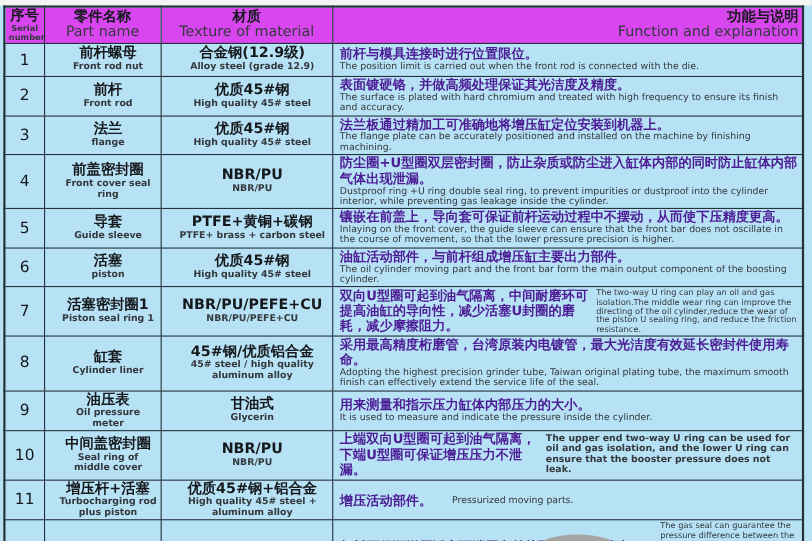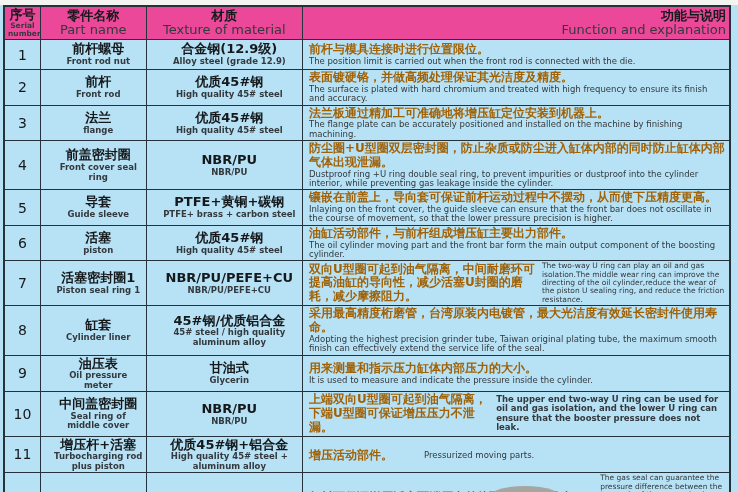--- a/index.html
+++ b/index.html
@@ -16,44 +16,44 @@
     border-collapse:collapse; table-layout:fixed;
     border:2px solid #26323b;
   }
   .spec th, .spec td {
     border:1px solid #26323b;
     background:#b7e1f5;
     padding:1px 3px;
     vertical-align:middle;
     overflow:hidden;
   }
-  .spec th { background:#ec4899; height:26px; }
+  .spec th { background:#d946ef; height:26px; }
   .col-serial { width:36px; }
   .col-part   { width:105px; }
   .col-mat    { width:155px; }
   .col-func   { width:424px; }
 
   .hzh { font-size:13px; font-weight:700; color:#15191c; line-height:1.1; }
   .hen { font-size:13px; font-weight:400; color:#33393d; line-height:1.05; }
   .th-center { text-align:center; }
   .th-left   { text-align:right; padding-left:7px; }
   .hen-serial { font-size:7.5px;font-weight:bold; }
 
   td.serial { text-align:center; font-size:14px; color:#15191c; }
 
   td.part, td.mat { text-align:center;padding-left:13px; }
   .zh { font-size:13px; font-weight:700; color:#15191c; line-height:1.15; }
   .en { font-size:8.5px; font-weight:700; color:#33393d; line-height:1.1; }
 
   td.func { text-align:left; padding-left:6px; padding-right:4px; }
-  .fzh { font-size:12px; font-weight:700; color:#a16207; line-height:1.15; }
+  .fzh { font-size:12px; font-weight:700; color:#4c1d95; line-height:1.15; }
   .fen { font-size:8.5px; color:#33393d; line-height:1.1; }
 
   .f-inline .fzh, .f-inline .fen { display:inline; vertical-align:middle; }
-  .f-inline .fen { margin-left:31px; }
+  .f-inline .fen { margin-left:18px; }
 
   .f-side { display:flex; align-items:center; gap:5px; }
   .f-side .fzh { flex:1 1 auto; }
   .f-side .fen-side { flex:0 0 44%; font-size:7.5px; color:#33393d; line-height:1.12; }
   .f-side-narrow .fen-side { flex-basis:30%; }
   .f-side-wide .fen-side { flex-basis:55%; font-size:8.5px;font-weight:bold; }
 
   tr.std td { height:27px; }
 
   .bottom-shape {

